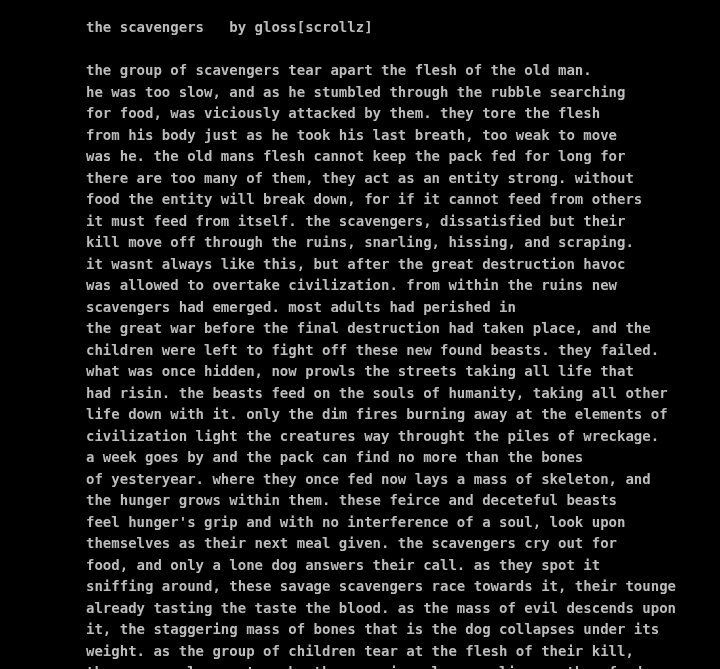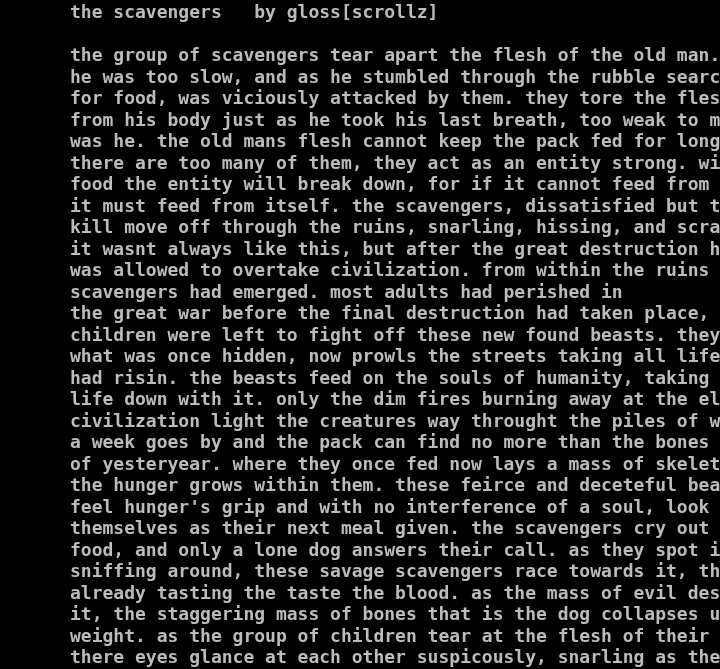--- a/index.html
+++ b/index.html
@@ -14,23 +14,23 @@
   }
   .screen {
     position: relative;
     width: 720px;
     height: 669px;
     background: var(--background);
     overflow: hidden;
     padding: 1px 0 0 70px;
   }
   pre.textline {
-    margin: 0;
+    margin: 16px;
     font-family: "DejaVu Sans Mono", "Liberation Mono", monospace;
-    font-size: 18px;
+    font-size: 14px;
     line-height: 21.5px;
     font-weight: bold;
     letter-spacing: 0;
     color: var(--text);
     white-space: pre;
     -webkit-font-smoothing: none;
   }
   pre.doc-body {
     margin-top: 21.5px; 
   }

